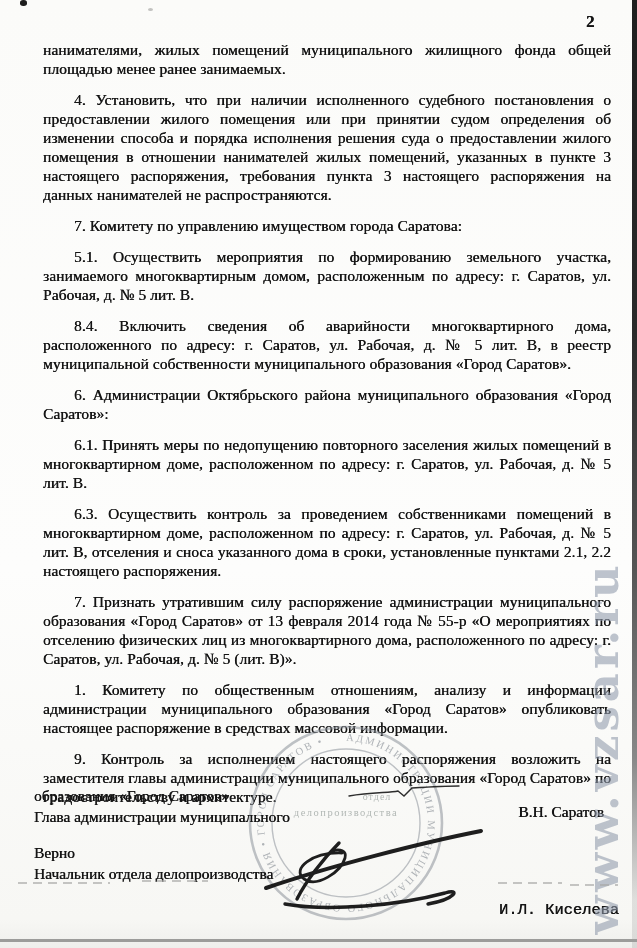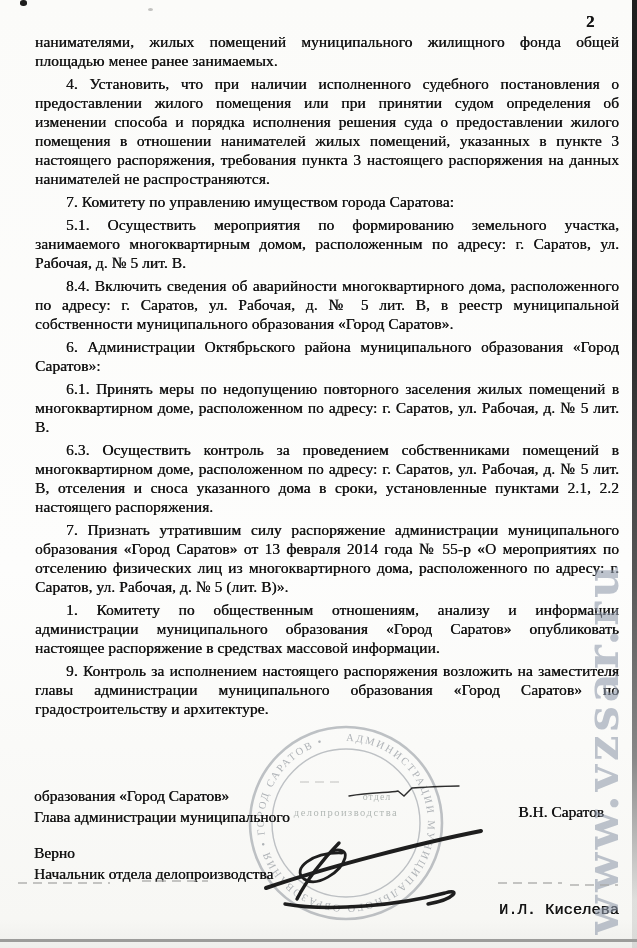--- a/index.html
+++ b/index.html
@@ -11,21 +11,21 @@
   }
   .page-num{
     position:absolute;top:12px;left:586px;font-size:17px;font-weight:600;
     text-shadow:0.3px 0 0 currentColor;
   }
   .body-text{
     position:absolute;left:31px;top:28px;width:592px;
     font-size:15.4px;line-height:19px;text-align:justify;
     text-shadow:0.35px 0 0 currentColor;letter-spacing:0.1px;
   }
-  .body-text p{margin:4px;}
+  .body-text p{margin:12px;}
   .body-text p.ind{text-indent:31px;}
   
   .sig{position:absolute;font-size:15.4px;line-height:21px;text-shadow:0.35px 0 0 currentColor;}
   .sig1-left{left:34px;top:785px;}
   .sig1-right{top:801px;right:33px;}
   .verno{left:34px;top:842px;}
   .sig2-left{left:34px;top:863px;}
   .sig2-right{top:900px;right:18px;font-family:Liberation Mono, monospace;}
   
   .stamp{position:absolute;left:245px;top:722px;width:202px;height:202px;pointer-events:none;}

